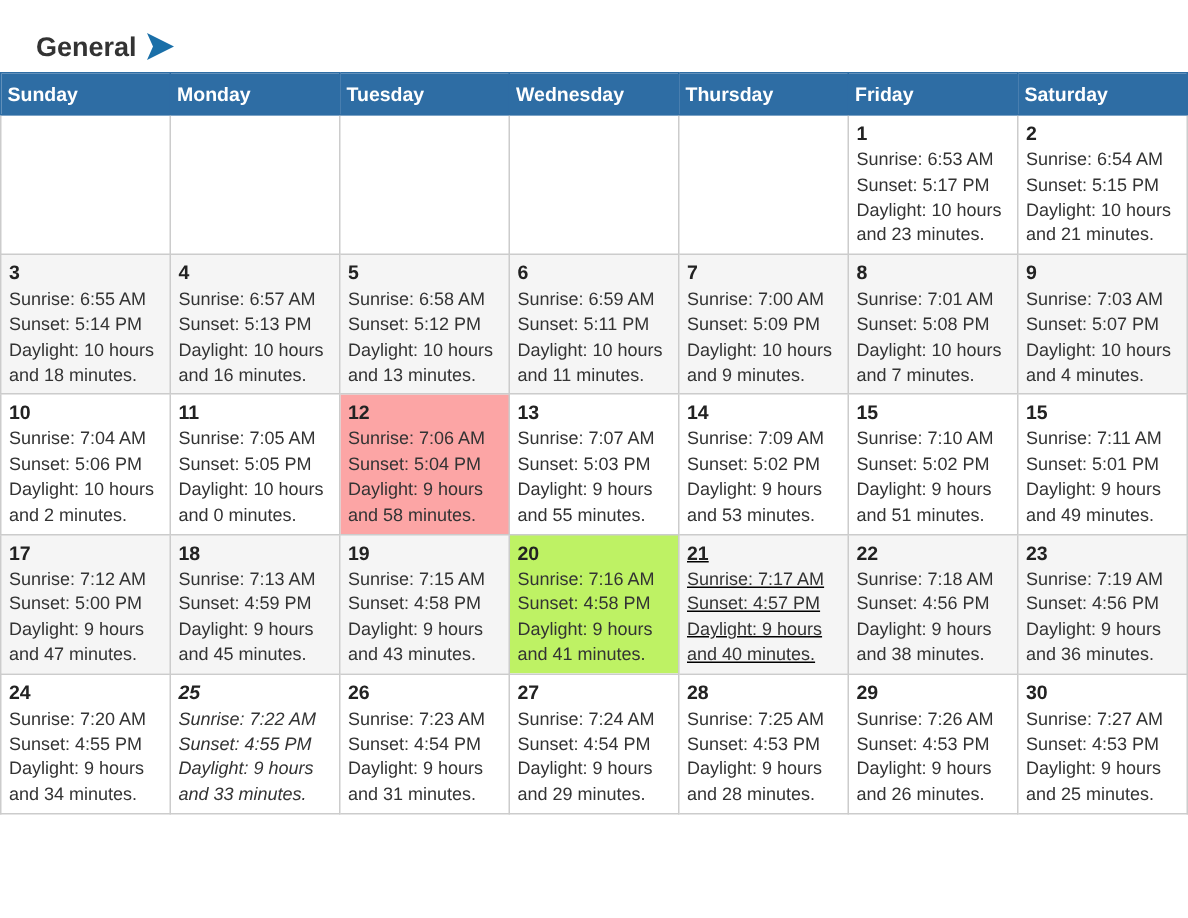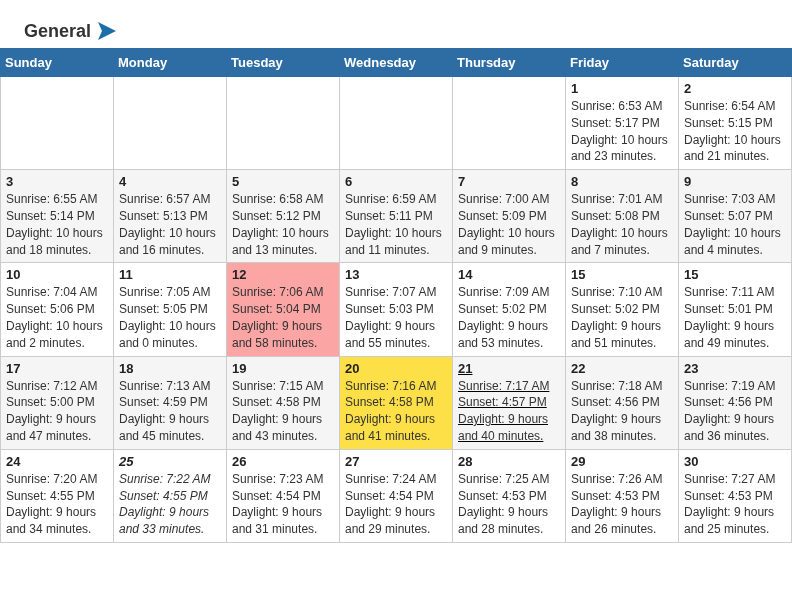--- a/index.html
+++ b/index.html
@@ -193,21 +193,21 @@
           <div class="day-info">Sunrise: 7:12 AM<br>Sunset: 5:00 PM<br>Daylight: 9 hours<br>and 47 minutes.</div>
         </td>
         <td style="background: rgb(245, 245, 245);">
           <span class="day-number">18</span>
           <div class="day-info">Sunrise: 7:13 AM<br>Sunset: 4:59 PM<br>Daylight: 9 hours<br>and 45 minutes.</div>
         </td>
         <td style="background: rgb(245, 245, 245);">
           <span class="day-number">19</span>
           <div class="day-info">Sunrise: 7:15 AM<br>Sunset: 4:58 PM<br>Daylight: 9 hours<br>and 43 minutes.</div>
         </td>
-        <td style="background: #fde047;">
+        <td style="background: #bef264;">
           <span class="day-number">20</span>
           <div class="day-info">Sunrise: 7:16 AM<br>Sunset: 4:58 PM<br>Daylight: 9 hours<br>and 41 minutes.</div>
         </td>
         <td style="background: rgb(245, 245, 245); text-decoration: underline;">
           <span class="day-number">21</span>
           <div class="day-info">Sunrise: 7:17 AM<br>Sunset: 4:57 PM<br>Daylight: 9 hours<br>and 40 minutes.</div>
         </td>
         <td style="background: rgb(245, 245, 245);">
           <span class="day-number">22</span>
           <div class="day-info">Sunrise: 7:18 AM<br>Sunset: 4:56 PM<br>Daylight: 9 hours<br>and 38 minutes.</div>

